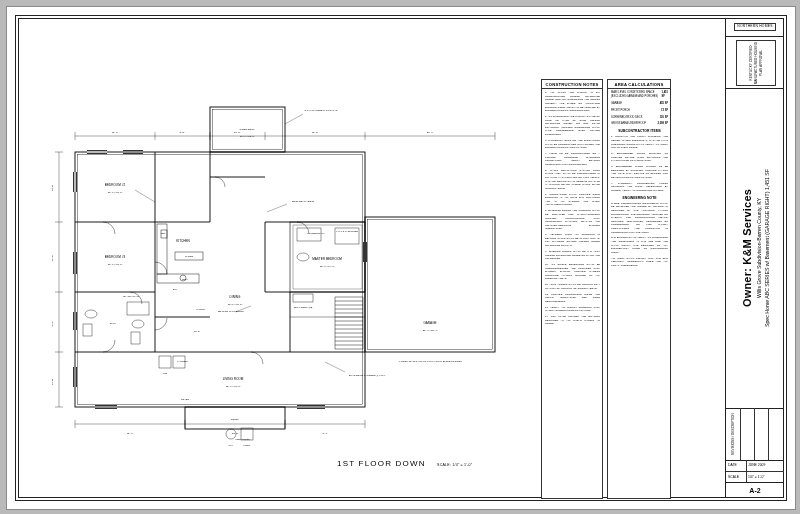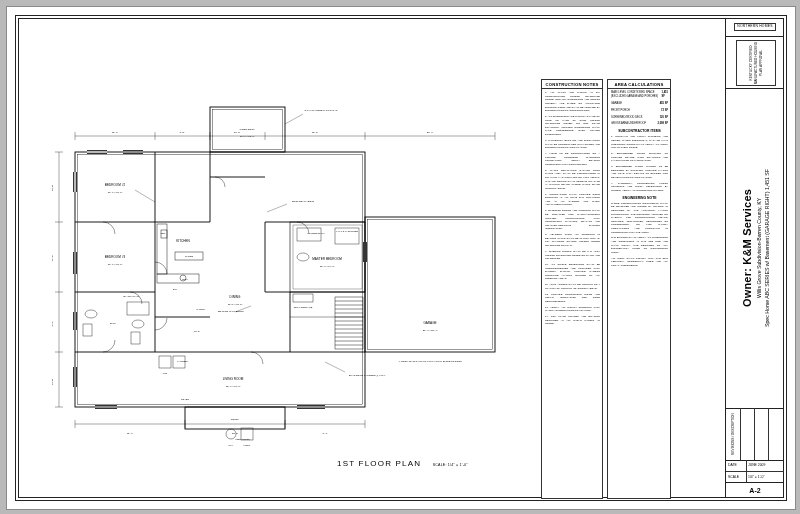--- a/index.html
+++ b/index.html
@@ -261,21 +261,21 @@
           <text class="dim" x="200" y="372">12'-0"</text>
           <text class="dim" x="290" y="372">7'-4"</text>
 
           <text class="lbl" x="395" y="300">4" CONC. SLAB w/ 6x6 W1.4xW1.4 WWM, SLOPE TO DOOR</text>
         </g>
       </svg>
       <div style="position:absolute;left:302px;top:60px;font-size:2.4px;"></div>
     </div>
 
     <div class="plan-title">
-      <span>1ST FLOOR PLAN</span>
+      <span>1ST FLOOR DOWN</span>
       <span class="scale">SCALE: 1/4" = 1'-0"</span>
     </div>
 
     <div class="notes-col" style="left:534px;top:72px;width:60px;height:418px;">
       <div class="notes-head">CONSTRUCTION NOTES</div>
       <div class="notes-body">
         <div class="note">1. ALL WALLS ARE SHOWN AS 2x4 CONSTRUCTION UNLESS OTHERWISE NOTED. DETAILS, DIMENSIONS AND DESIGN CRITERIA ARE BASED ON APPLICABLE BUILDING CODE AND SHALL BE VERIFIED BY BUILDER PRIOR TO CONSTRUCTION.</div>
         <div class="note">2. ALL DIMENSIONS ARE SHOWN AS FACE OF STUD TO FACE OF STUD UNLESS OTHERWISE NOTED. DO NOT SCALE DRAWINGS. WRITTEN DIMENSIONS SHALL TAKE PRECEDENCE OVER SCALED DIMENSIONS.</div>
         <div class="note">3. CARPENTRY, BUILT-INS, AND SHELF UNITS SHALL BE COORDINATED WITH OWNER AND BUILDER PRIOR TO INSTALLATION.</div>
         <div class="note">4. HOME TO BE CONSTRUCTED ON A POURED CONCRETE BASEMENT FOUNDATION. VERIFY BEARING CONDITIONS WITH SOILS REPORT.</div>

